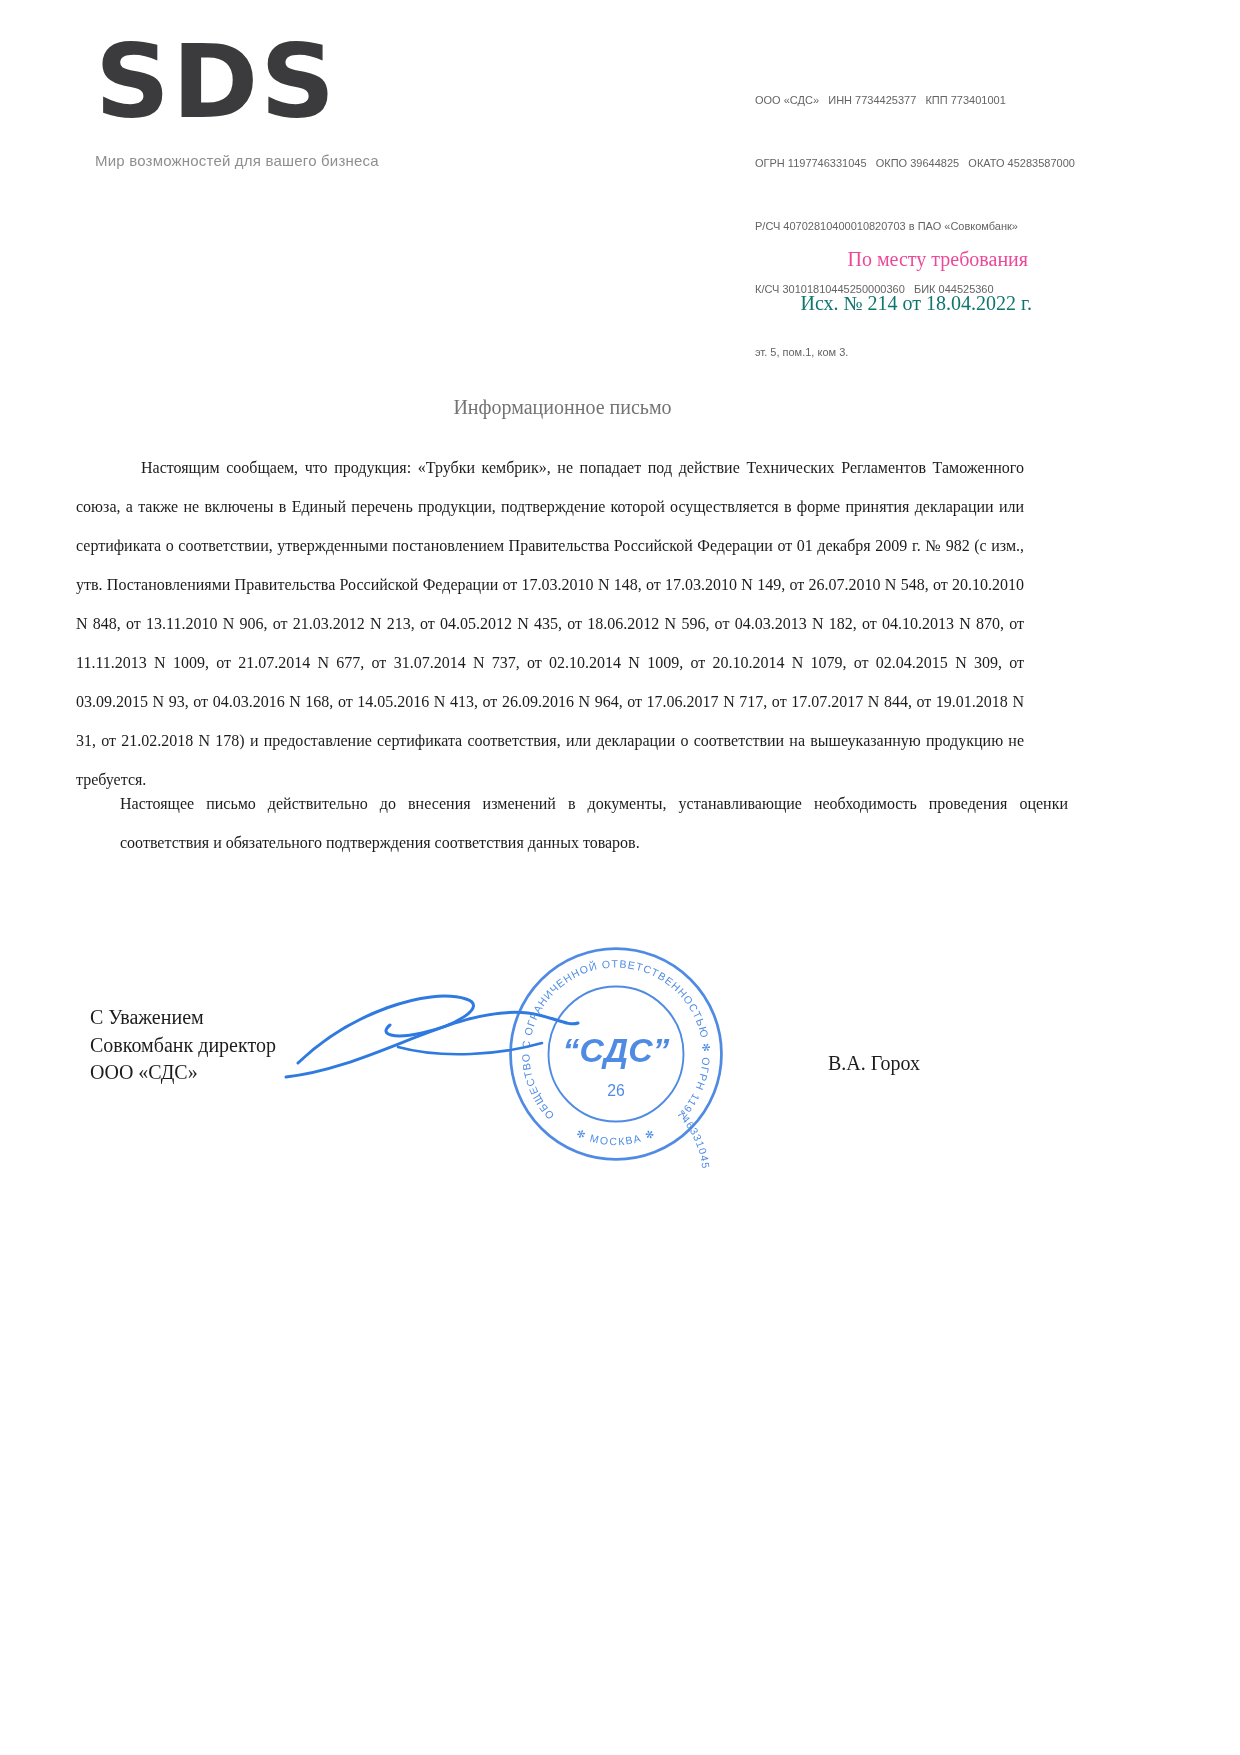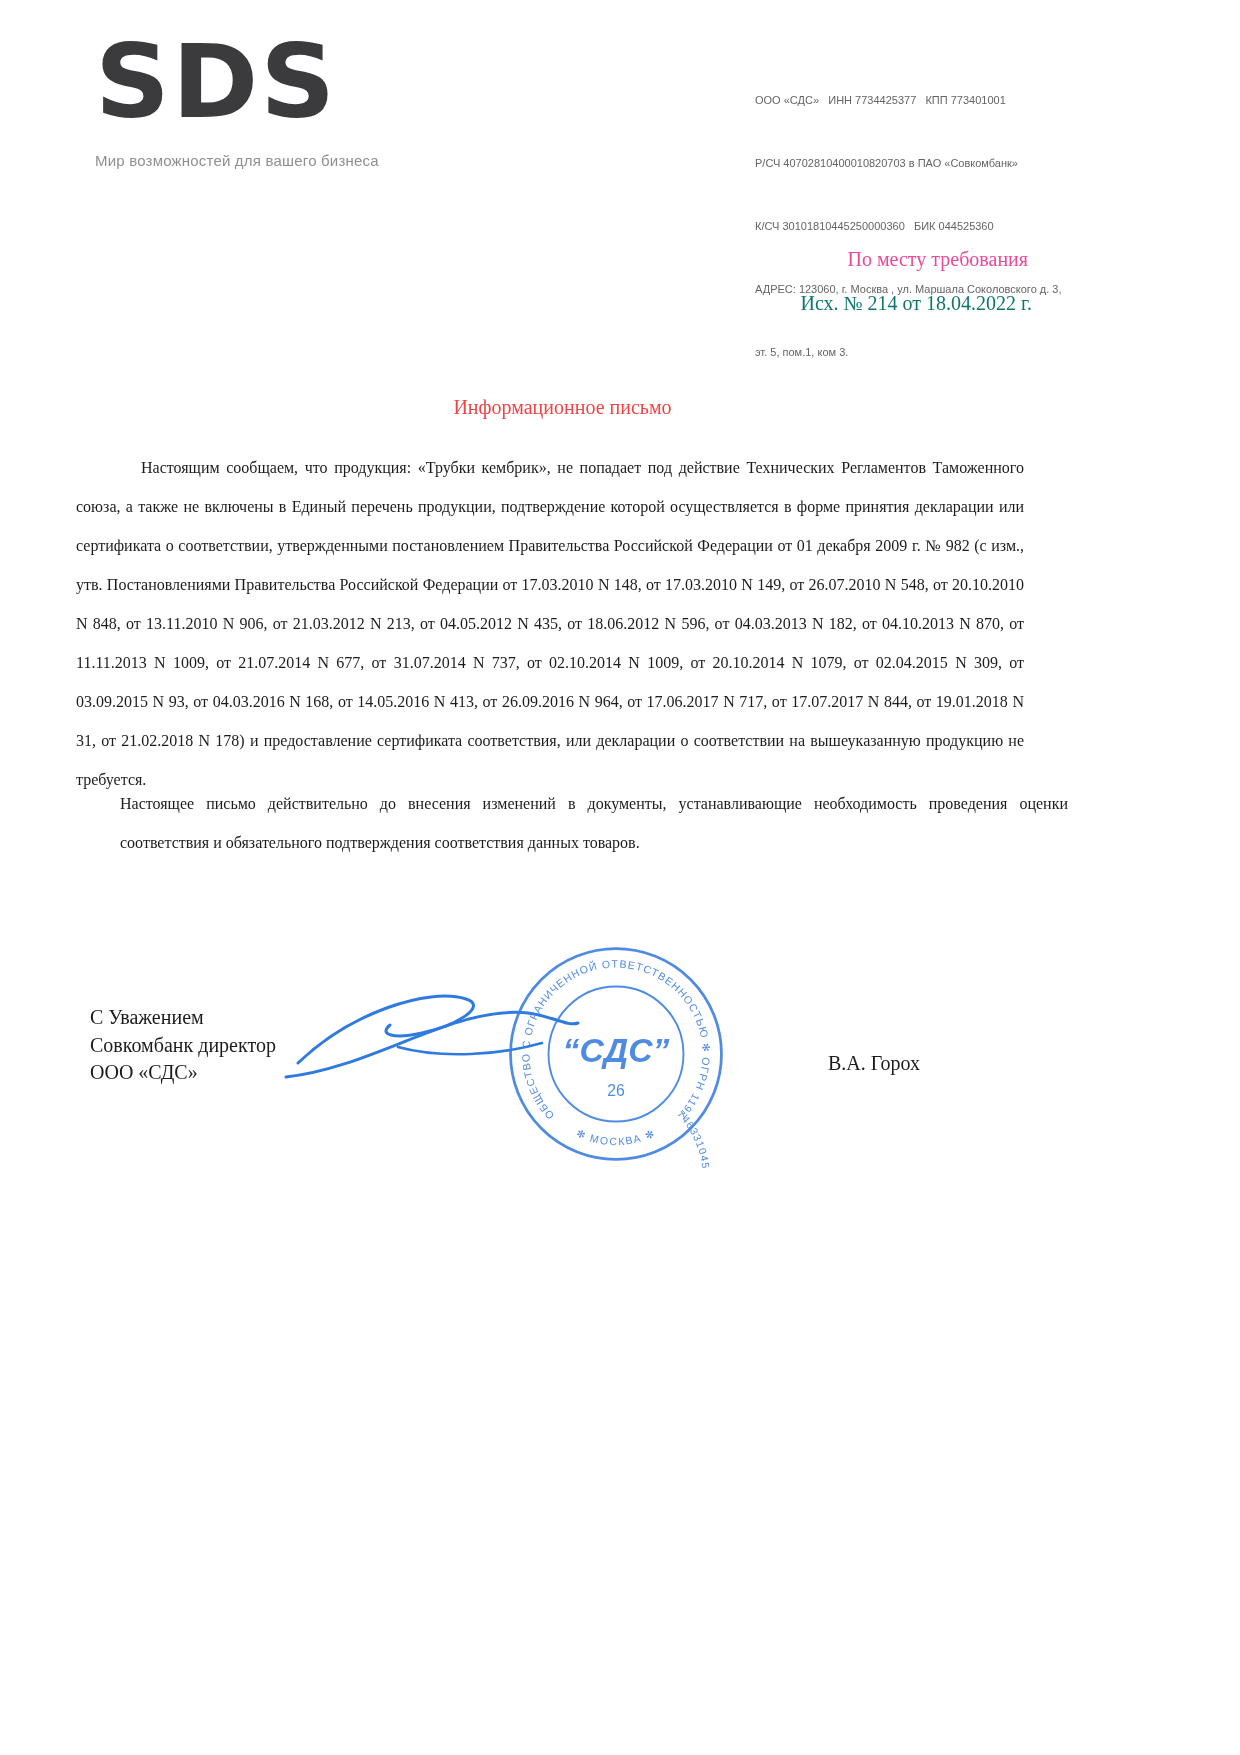--- a/index.html
+++ b/index.html
@@ -66,21 +66,21 @@
   }
 
   
   .letter-title {
     position: absolute;
     left: 90px;
     top: 396px;
     width: 945px;
     text-align: center;
     font-size: 20px;
-    color: #ef4444;
+    color: #737373;
   }
   .paragraph {
     position: absolute;
     left: 76px;
     width: 948px;
     font-size: 16px;
     line-height: 39px;
     text-align: justify;
     color: #1c1c1c;
   }
@@ -127,23 +127,23 @@
 
 <div class="page">
 
   <div class="logo-block">
     <div class="logo-text">SDS</div>
     <div class="logo-tagline">Мир возможностей для вашего бизнеса</div>
   </div>
 
   <div class="company-info">
     <div>ООО «СДС»   ИНН 7734425377   КПП 773401001</div>
+    <div>ОГРН 1197746331045   ОКПО 39644825   ОКАТО 45283587000</div>
     <div>Р/СЧ 40702810400010820703 в ПАО «Совкомбанк»</div>
     <div>К/СЧ 30101810445250000360   БИК 044525360</div>
-    <div>АДРЕС: 123060, г. Москва , ул. Маршала Соколовского д. 3,</div>
     <div>эт. 5, пом.1, ком 3.</div>
   </div>
 
   <div class="recipient-line">По месту требования</div>
   <div class="ref-line">Исх. № 214 от 18.04.2022 г.</div>
 
   <div class="letter-title">Информационное письмо</div>
   <div class="paragraph paragraph-1">Настоящим сообщаем, что продукция: «Трубки кембрик», не попадает под действие Технических Регламентов Таможенного союза, а также не включены в Единый перечень продукции, подтверждение которой осуществляется в форме принятия декларации или сертификата о соответствии, утвержденными постановлением Правительства Российской Федерации от 01 декабря 2009 г. № 982 (с изм., утв. Постановлениями Правительства Российской Федерации от 17.03.2010 N 148, от 17.03.2010 N 149, от 26.07.2010 N 548, от 20.10.2010 N 848, от 13.11.2010 N 906, от 21.03.2012 N 213, от 04.05.2012 N 435, от 18.06.2012 N 596, от 04.03.2013 N 182, от 04.10.2013 N 870, от 11.11.2013 N 1009, от 21.07.2014 N 677, от 31.07.2014 N 737, от 02.10.2014 N 1009, от 20.10.2014 N 1079, от 02.04.2015 N 309, от 03.09.2015 N 93, от 04.03.2016 N 168, от 14.05.2016 N 413, от 26.09.2016 N 964, от 17.06.2017 N 717, от 17.07.2017 N 844, от 19.01.2018 N 31, от 21.02.2018 N 178) и предоставление сертификата соответствия, или декларации о соответствии на вышеуказанную продукцию не требуется.</div>
   <div class="paragraph paragraph-2">Настоящее письмо действительно до внесения изменений в документы, устанавливающие необходимость проведения оценки соответствия и обязательного подтверждения соответствия данных товаров.</div>
 

